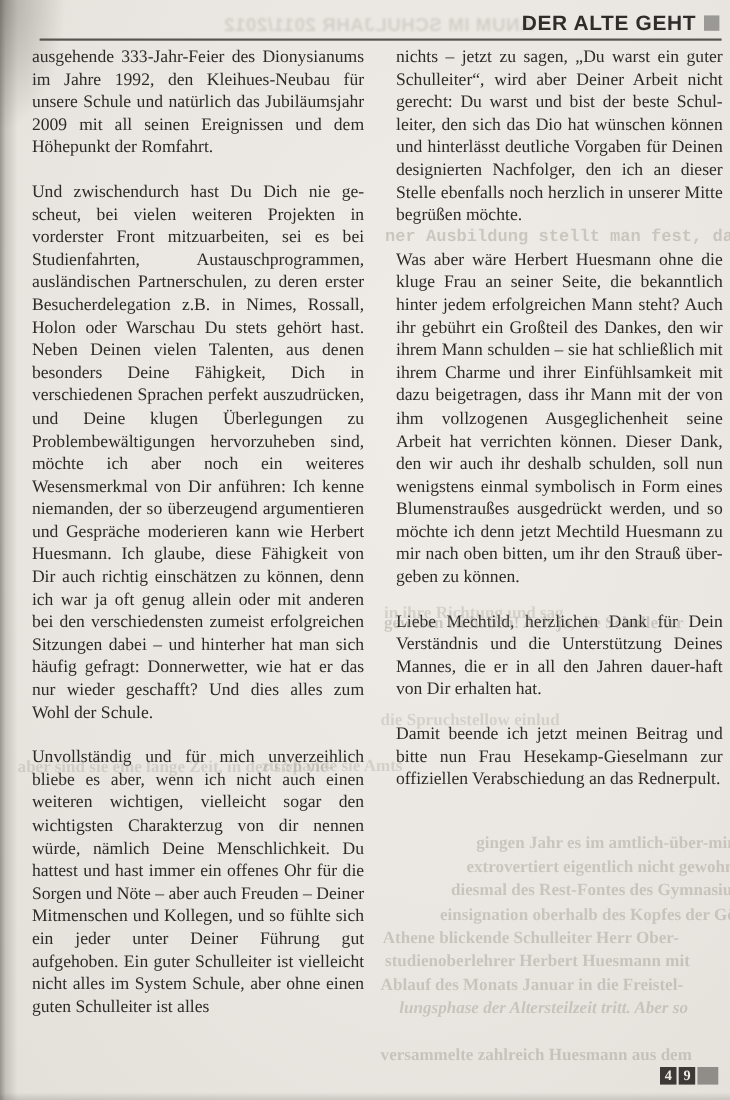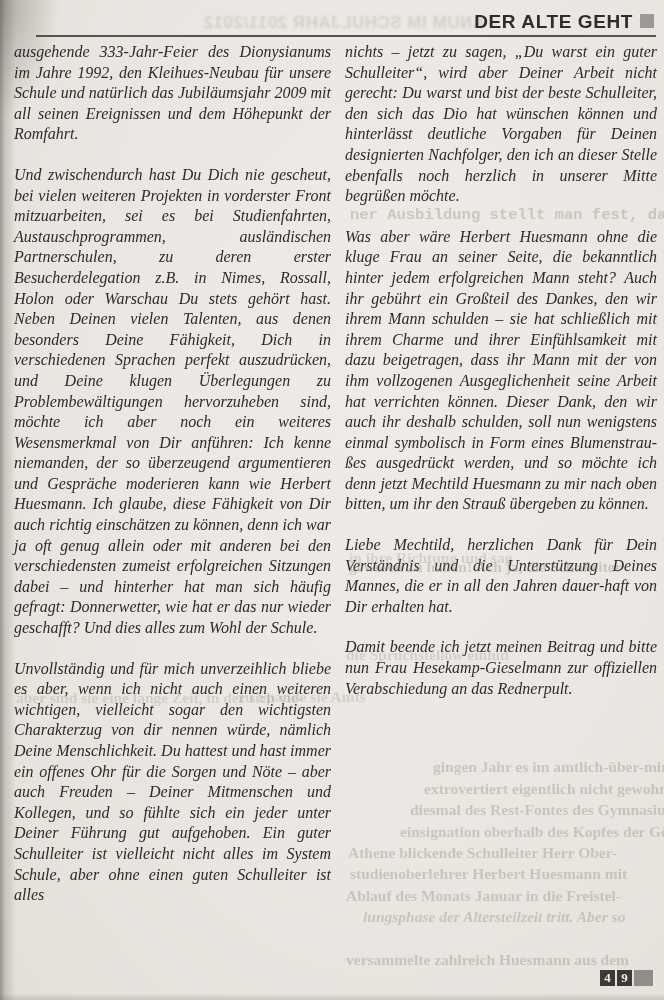--- a/index.html
+++ b/index.html
@@ -20,21 +20,21 @@
   .header-title{position:absolute;top:11px;right:31px;
     font-family:"Liberation Sans",sans-serif;font-weight:700;font-size:19px;
     letter-spacing:.6px;color:#2f2d2a;white-space:nowrap;}
   .header-square{position:absolute;top:14px;right:10px;width:14px;height:14px;background:#9b9995;}
   .header-rule{position:absolute;top:35px;left:36px;right:8px;height:2px;background:#56544f;}
   .header-bleed{position:absolute;top:13px;left:145px;width:340px;
     font-family:"Liberation Sans",sans-serif;font-weight:700;font-size:17px;letter-spacing:.5px;
     color:#7d766b;opacity:.22;filter:blur(.8px);transform:scaleX(-1);white-space:nowrap;}
   
   .col{position:absolute;top:42px;font-size:16px;line-height:20.6px;text-align:justify;color:#2d2b28;}
-  .col p{margin:0 0 20px 0;font-style:italic;}
+  .col p{margin:0 0 20px 15px;}
   .col-left{left:14px;width:317px;}
   .col-right{left:345px;width:312px;}
   
   .bleed{position:absolute;font-family:"Liberation Serif",serif;font-weight:700;font-size:15.5px;
     color:#7d766b;opacity:.30;filter:blur(.7px);white-space:nowrap;}
   .bleed.faint{opacity:.22;}
   
   .pgbox{position:absolute;top:970px;width:15px;height:16px;background:#3c3a36;color:#efece6;
     font-family:"Liberation Serif",serif;font-weight:700;font-size:13px;
     display:flex;align-items:center;justify-content:center;}

